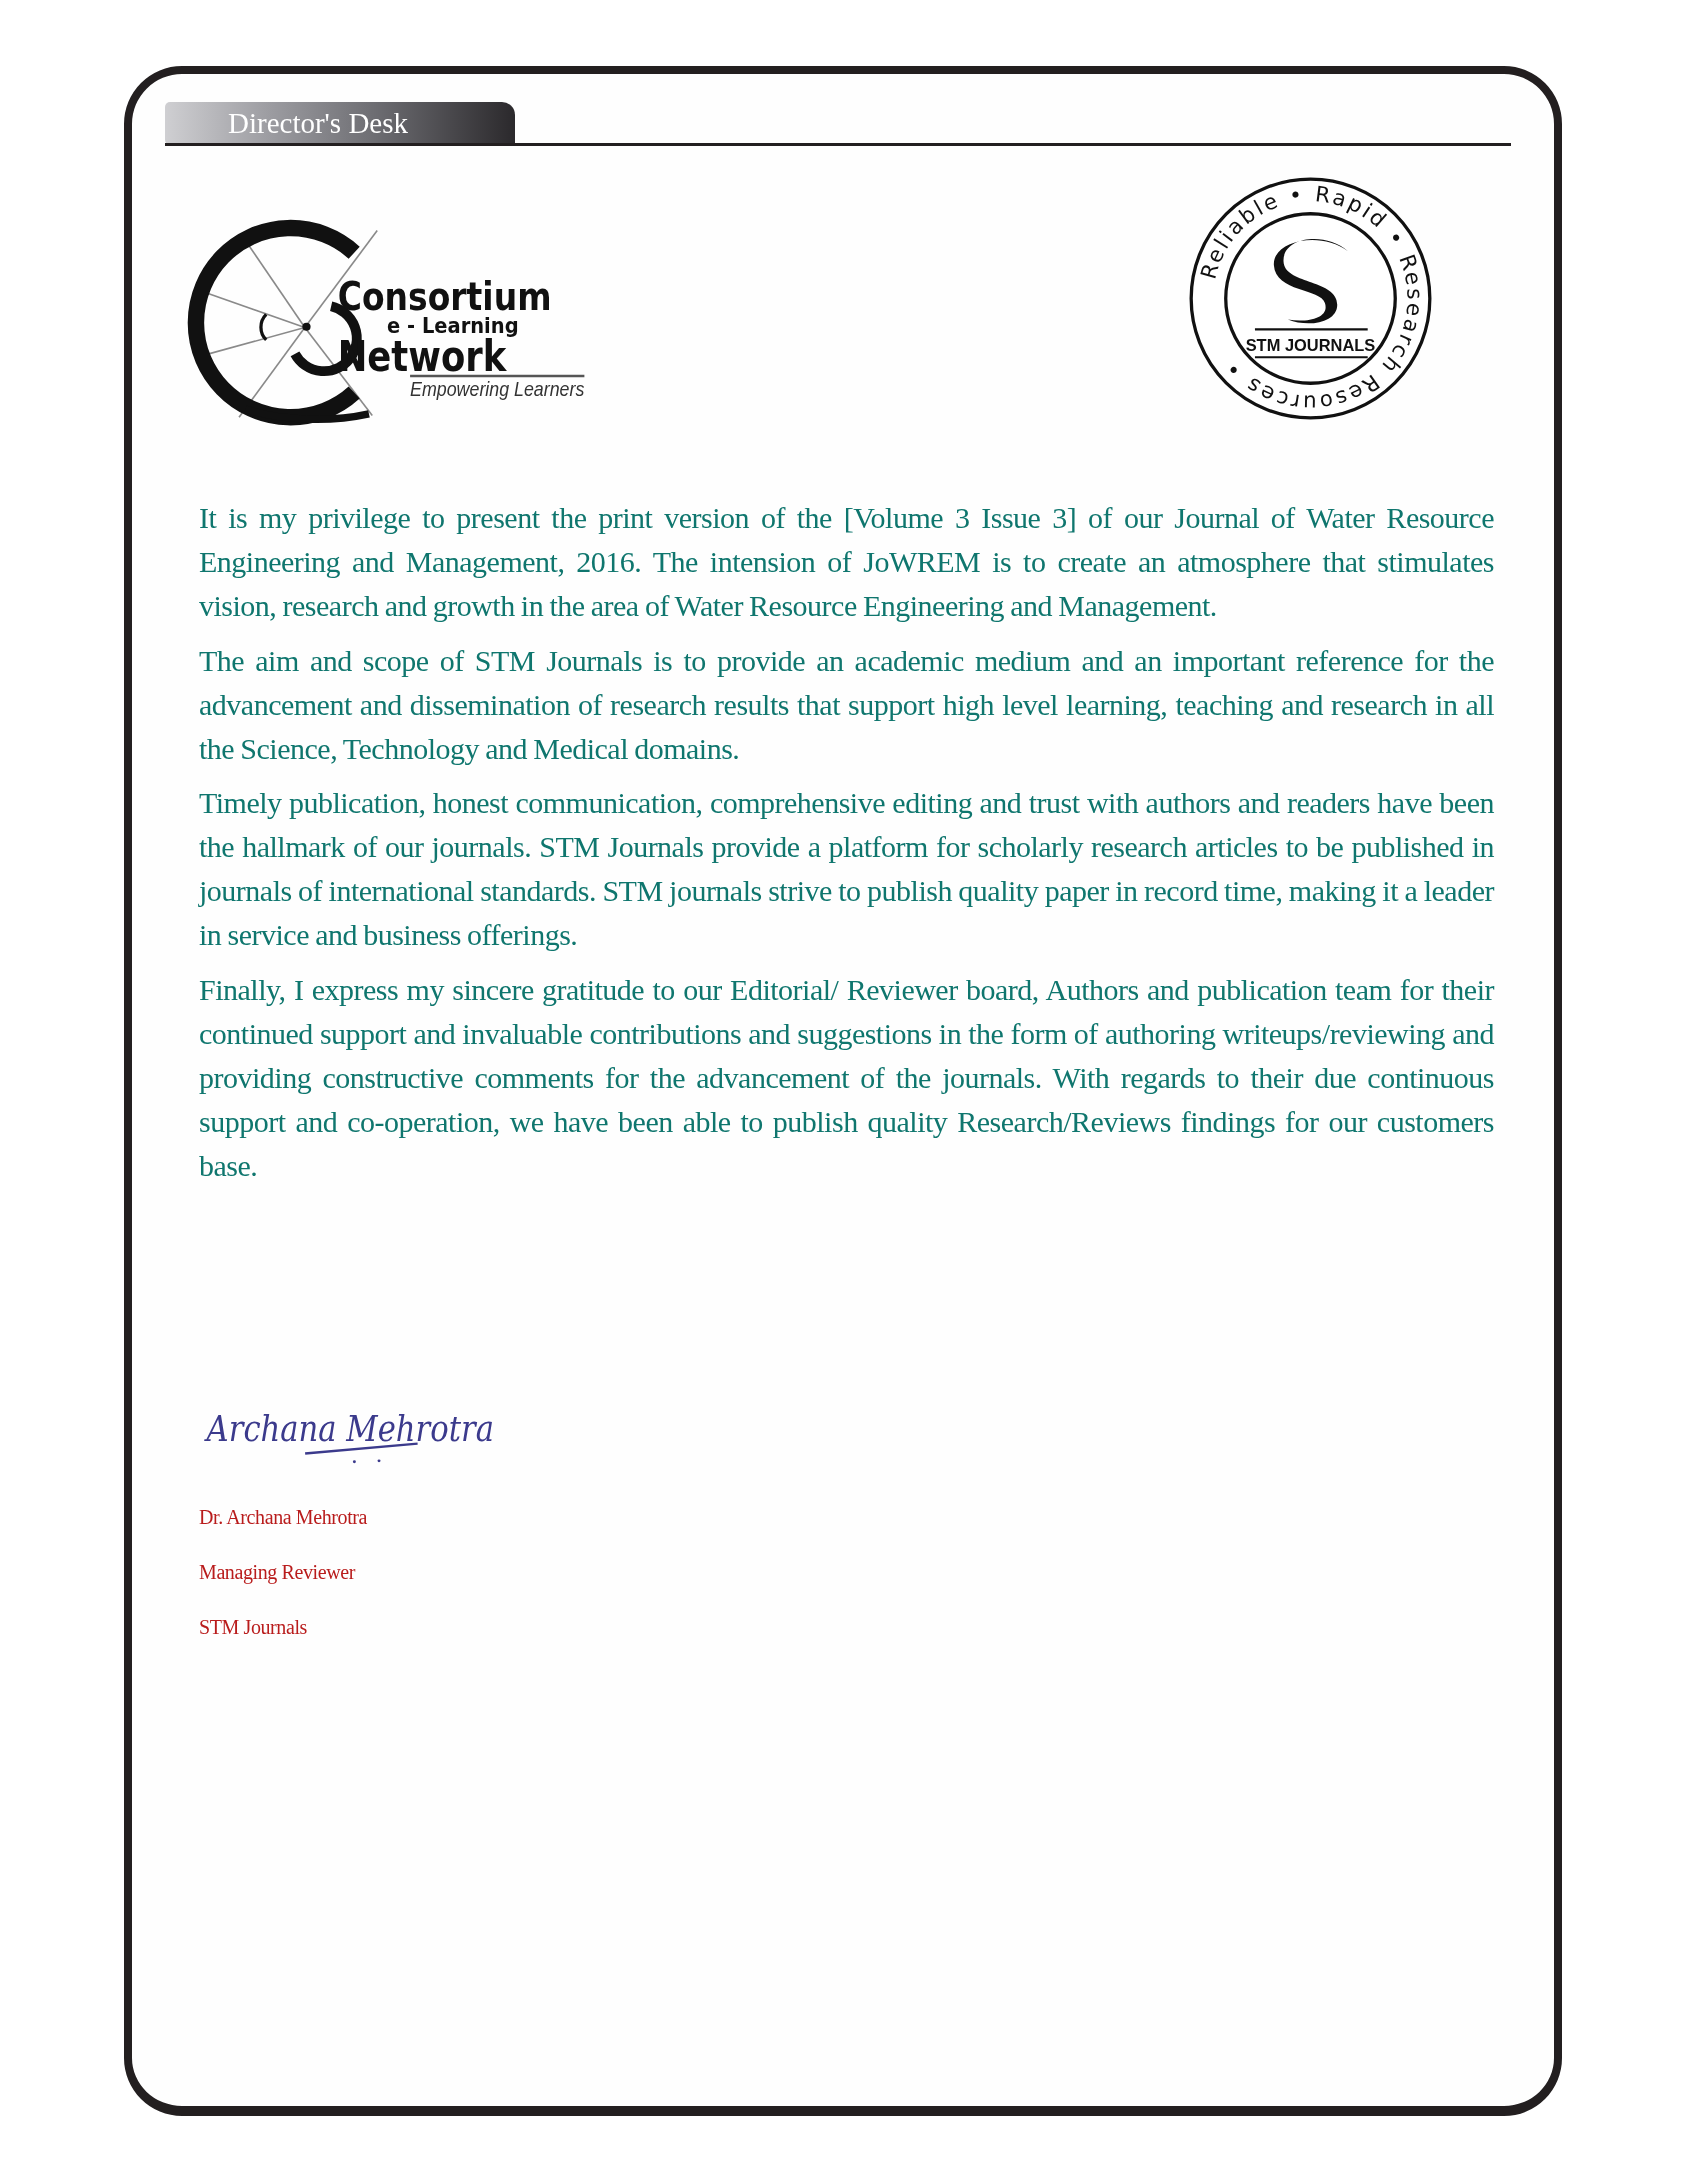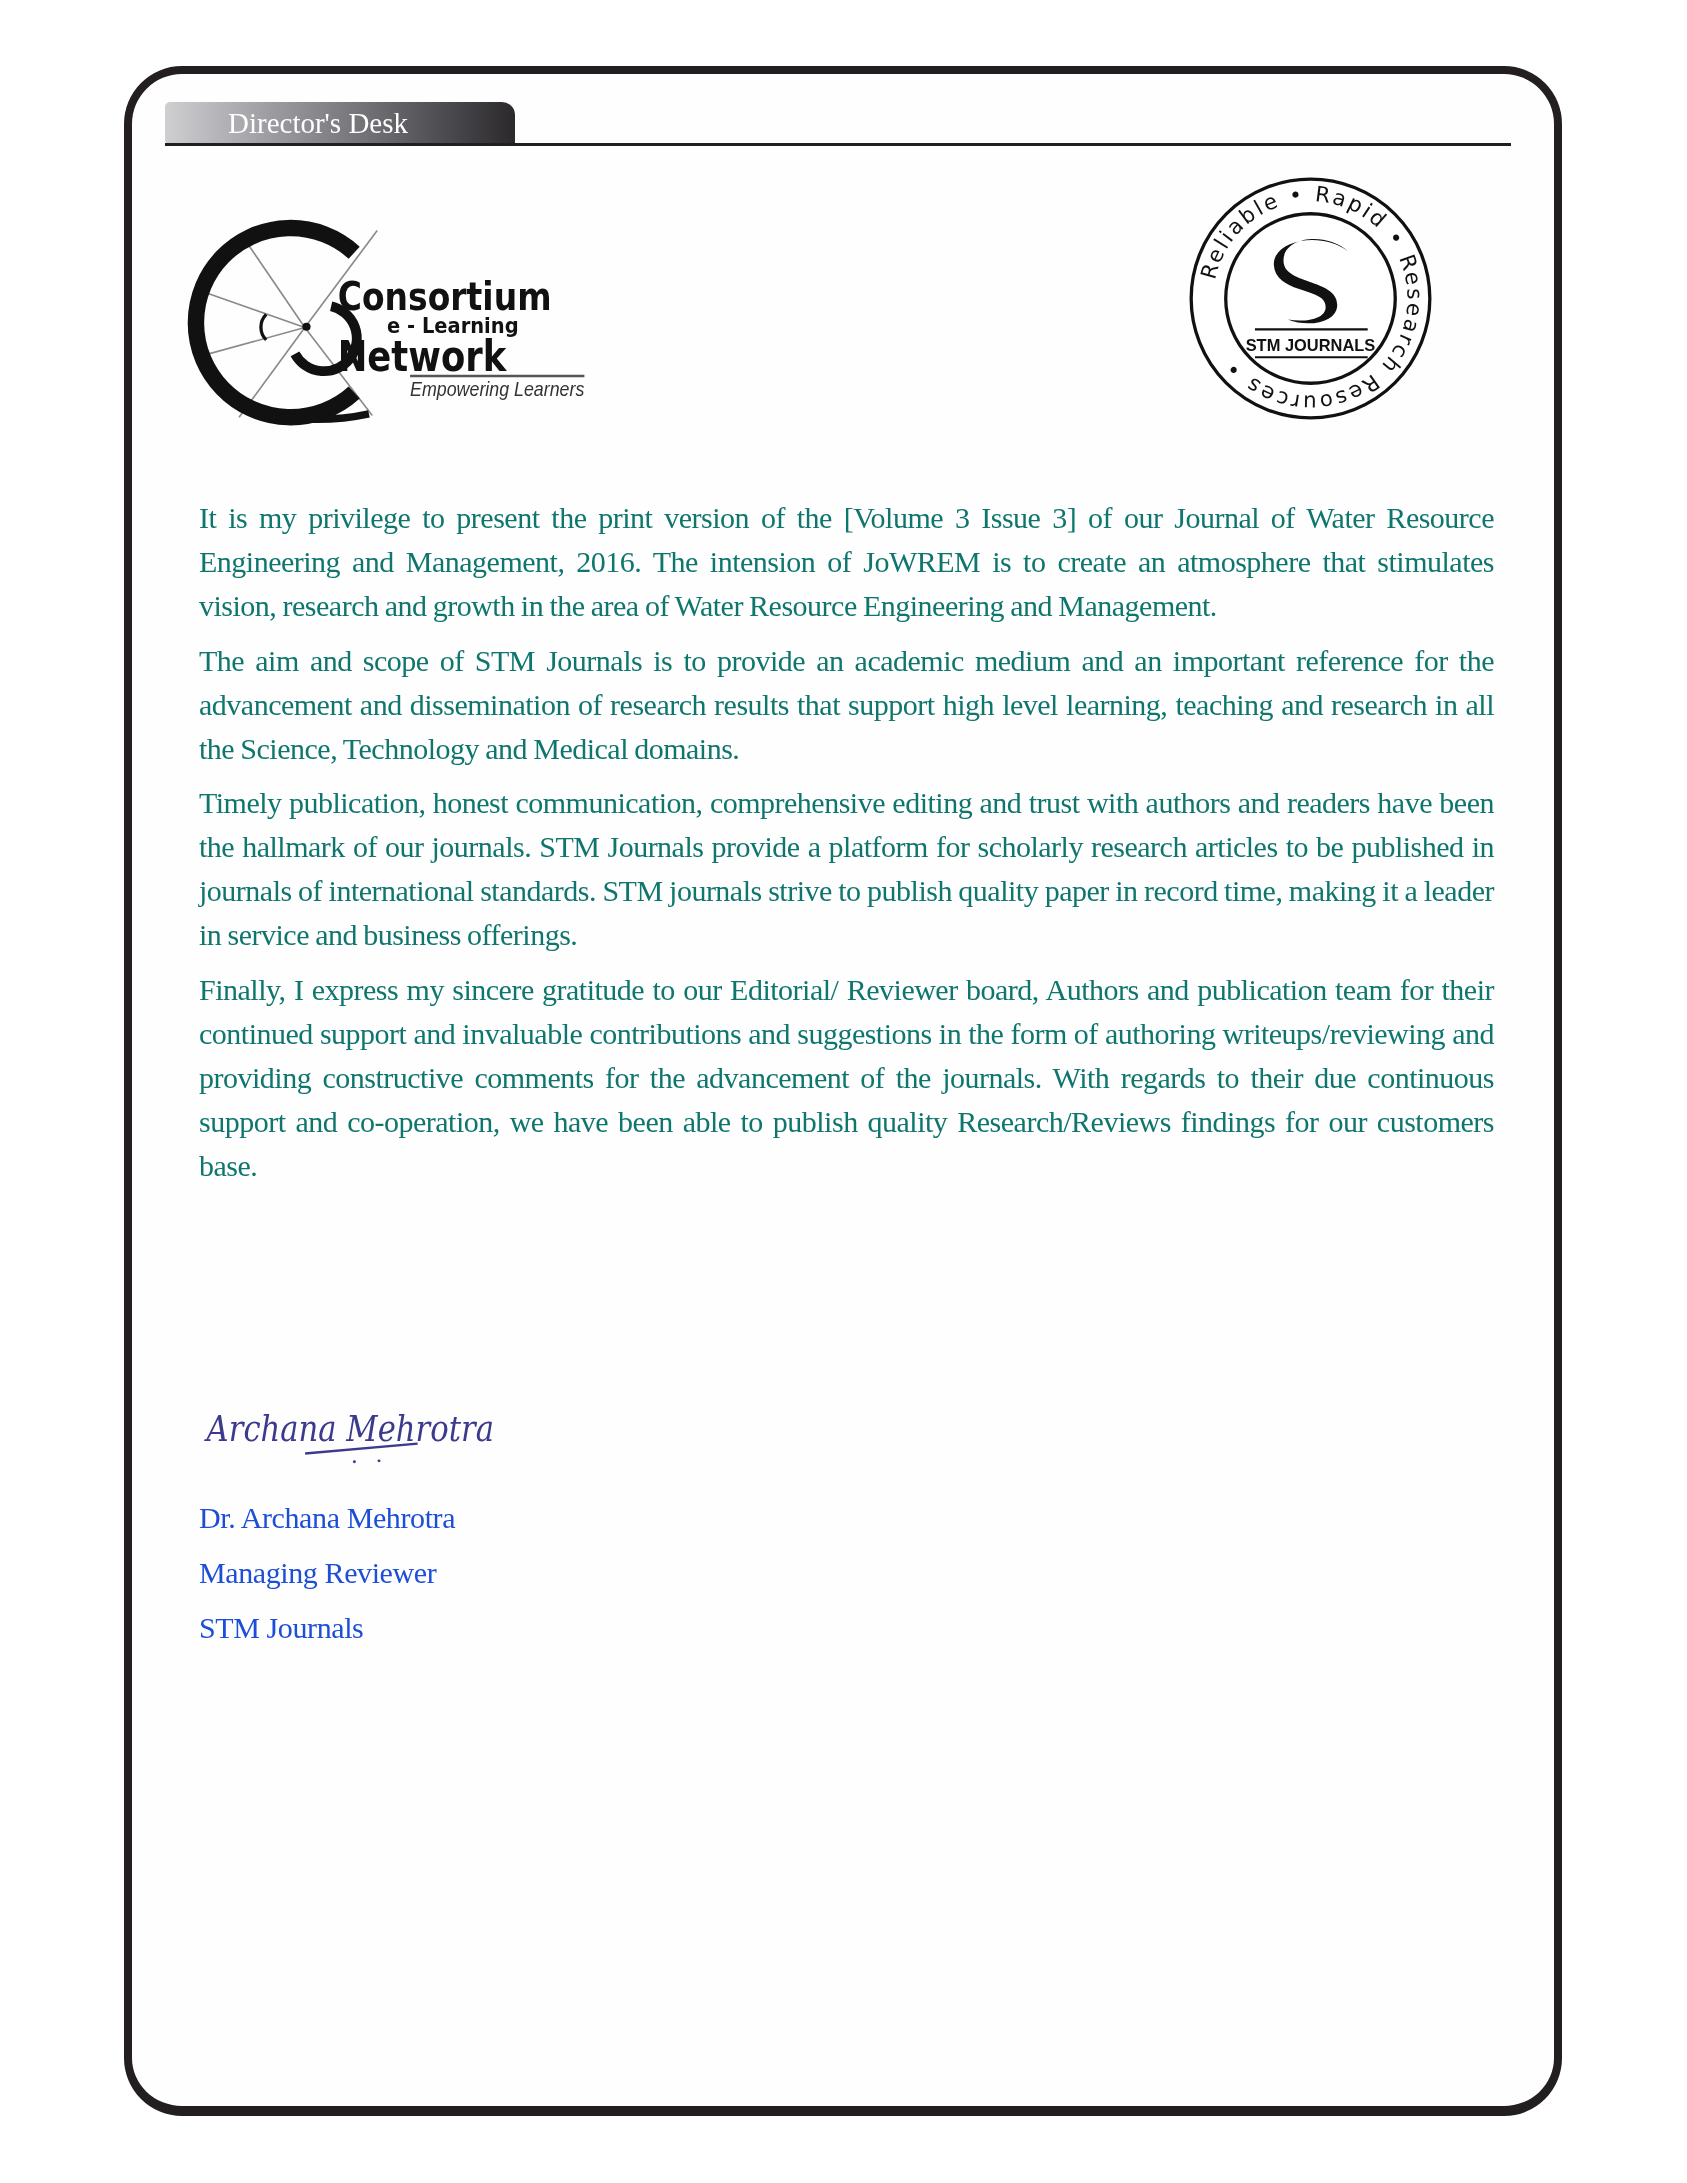--- a/index.html
+++ b/index.html
@@ -20,21 +20,21 @@
   .logo-left { position: absolute; left: 181px; top: 210px; width: 445px; height: 222px; }
   .logo-right { position: absolute; left: 1185px; top: 173px; width: 251px; height: 251px; }
 
   .body-text { position: absolute; left: 199px; top: 458px; width: 1295px;
                font-family: "Liberation Serif", serif; font-size: 30px; line-height: 44px;
                letter-spacing: -0.5px; word-spacing: -0.8px; color: #0f766e; margin-top: 38px; }
   .body-text p { margin: 0 0 10.7px 0; text-align: justify; text-align-last: left; }
 
   .signature { position: absolute; left: 202px; top: 1396px; width: 313px; height: 78px; }
   .sig-block { position: absolute; left: 199px; top: 1490px; font-family: "Liberation Serif", serif;
-               font-size: 30px; line-height: 55px; color: #1d4ed8; letter-spacing: -0.4px; }
+               font-size: 20px; line-height: 55px; color: #b91c1c; letter-spacing: -0.4px; }
   .sig-block div { white-space: nowrap; }
 </style>
 </head>
 <body>
 
 <div class="frame"></div>
 
 <div class="header-tab">
   <span class="header-tab-label">Director's Desk</span>
 </div>

